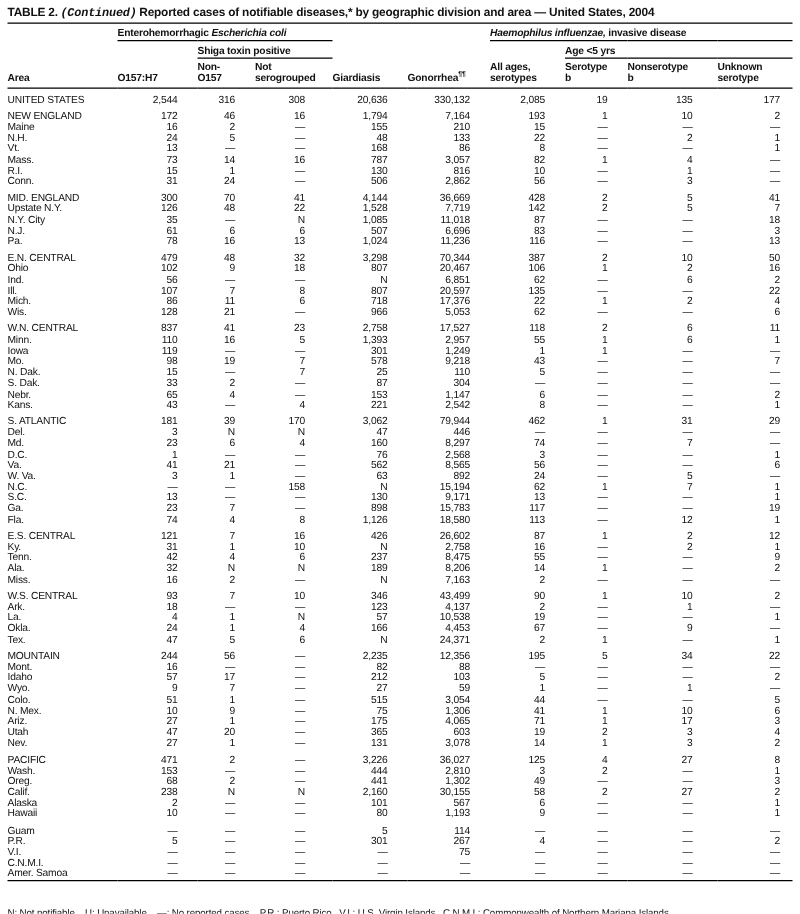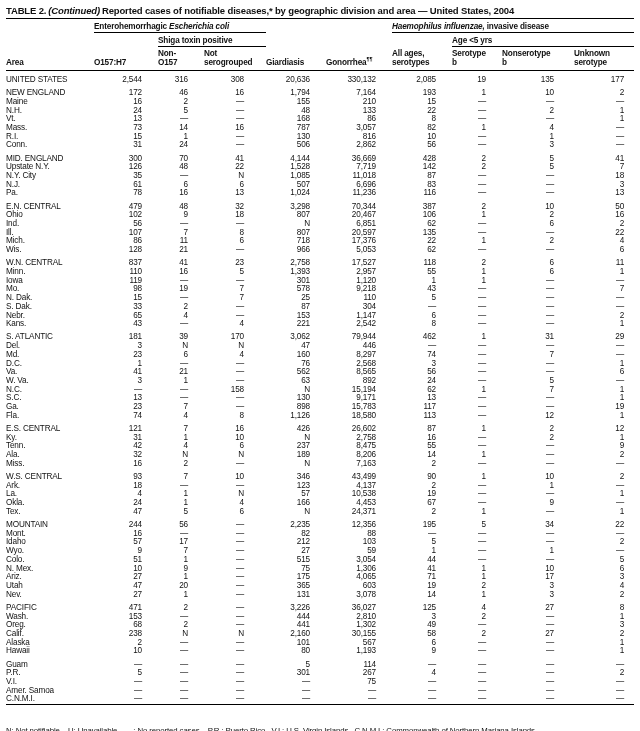--- a/index.html
+++ b/index.html
@@ -7,21 +7,21 @@
     width:640px; height:731px; overflow:hidden;
     font-family:"Liberation Sans", sans-serif;
     color:#111;
   }
   .page { padding:3px 6px 0 6px; }
   .title {
     font-size:9.5px; font-weight:bold; letter-spacing:-0.15px;
     padding:2px 0 2px 0; border-bottom:1.5px solid #000;
     white-space:nowrap;
   }
-  .title i { margin:0 2px; }
+  .title i { margin:0 2px;font-family:Liberation Mono, monospace; }
   table { width:628px; border-collapse:collapse; table-layout:fixed; }
   col.c-area{width:88px} col.c1{width:64px} col.c2{width:46px} col.c3{width:62px}
   col.c4{width:60px} col.c5{width:66px} col.c6{width:60px} col.c7{width:50px}
   col.c8{width:72px} col.c9{width:60px}
   th {
     font-weight:bold; font-size:8.2px; line-height:9px; letter-spacing:-0.15px;
     text-align:left; vertical-align:bottom; padding:2px 0 1px 0;
     white-space:pre-line;
   }
   tr.grouprow th { vertical-align:bottom; padding-top:3px; }
@@ -348,21 +348,21 @@
           <td>1</td>
           <td>6</td>
           <td>1</td>
         </tr>
         <tr>
           <td class="area">Iowa</td>
           <td>119</td>
           <td>—</td>
           <td>—</td>
           <td>301</td>
-          <td>1,120</td>
+          <td>1,249</td>
           <td>1</td>
           <td>1</td>
           <td>—</td>
           <td>—</td>
         </tr>
         <tr>
           <td class="area">Mo.</td>
           <td>98</td>
           <td>19</td>
           <td>7</td>
@@ -871,33 +871,33 @@
           <td>—</td>
           <td>—</td>
           <td>—</td>
           <td>75</td>
           <td>—</td>
           <td>—</td>
           <td>—</td>
           <td>—</td>
         </tr>
         <tr>
+          <td class="area">C.N.M.I.</td>
+          <td>—</td>
+          <td>—</td>
+          <td>—</td>
+          <td>—</td>
+          <td>—</td>
+          <td>—</td>
+          <td>—</td>
+          <td>—</td>
+          <td>—</td>
+        </tr>
+        <tr>
           <td class="area">Amer. Samoa</td>
-          <td>—</td>
-          <td>—</td>
-          <td>—</td>
-          <td>—</td>
-          <td>—</td>
-          <td>—</td>
-          <td>—</td>
-          <td>—</td>
-          <td>—</td>
-        </tr>
-        <tr>
-          <td class="area">C.N.M.I.</td>
           <td>—</td>
           <td>—</td>
           <td>—</td>
           <td>—</td>
           <td>—</td>
           <td>—</td>
           <td>—</td>
           <td>—</td>
           <td>—</td>
         </tr>

